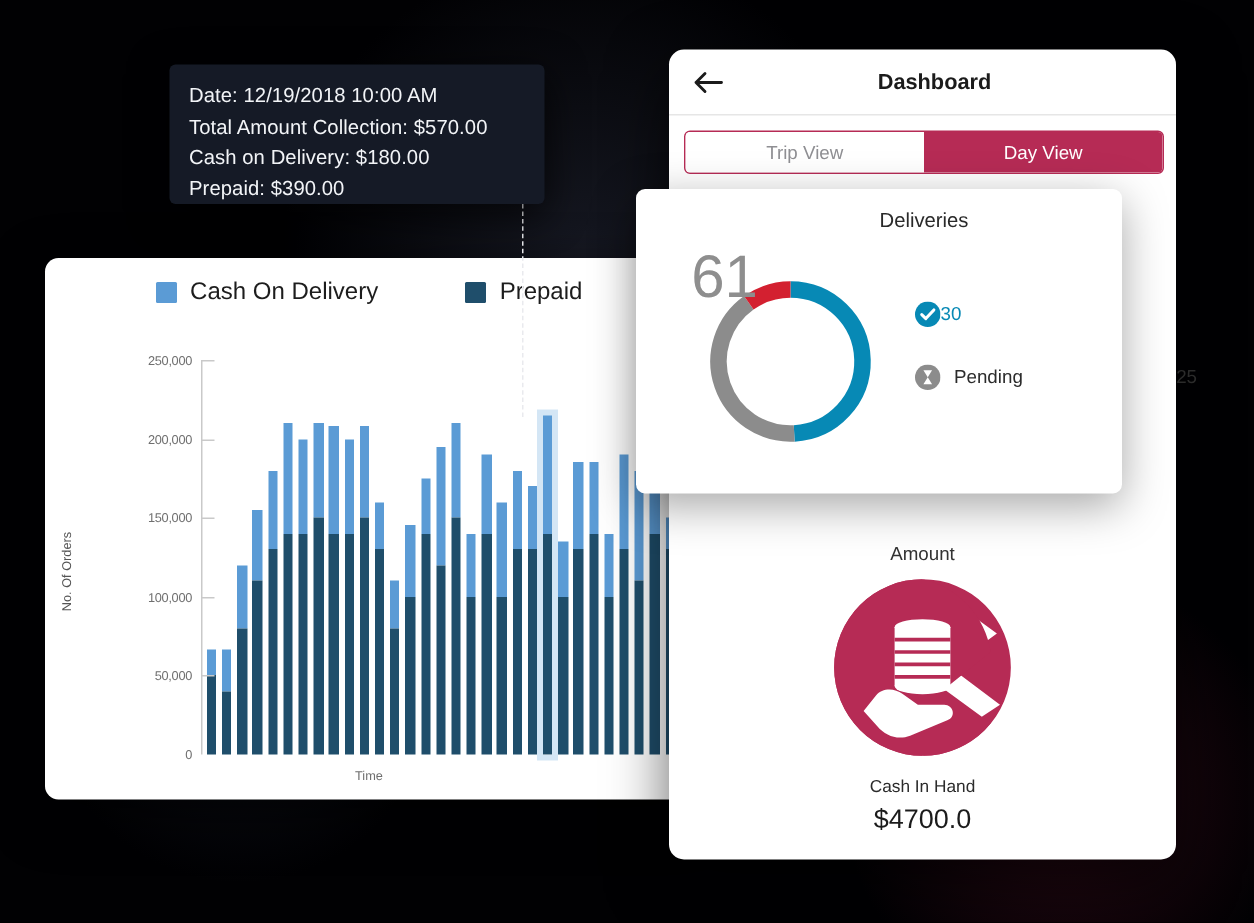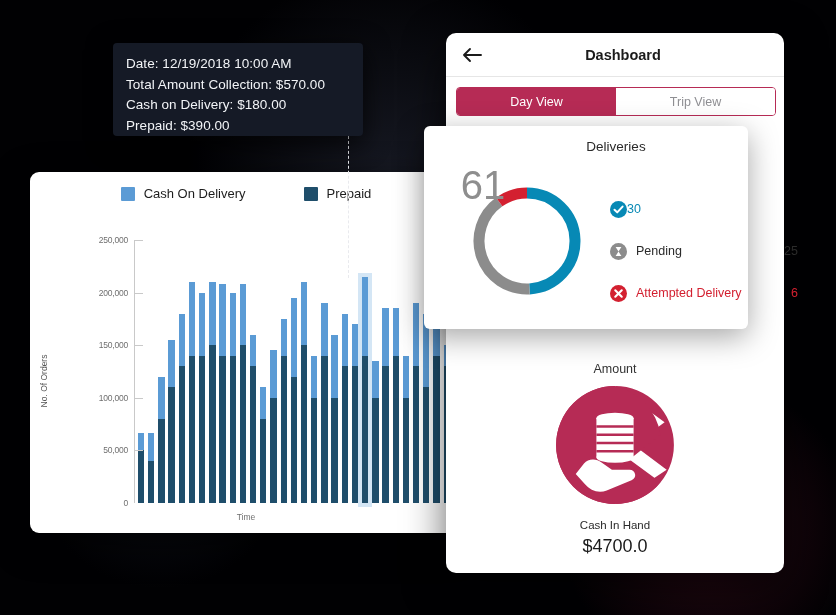--- a/index.html
+++ b/index.html
@@ -85,21 +85,21 @@
     position: absolute;
     left: 0; top: 14px;
     width: 100%;
     display: flex;
     justify-content: center;
     gap: 58px;
     align-items: center;
   }
   .lg-item { display: flex; align-items: center; gap: 9px; }
   .lg-swatch { width: 14px; height: 14px; border-radius: 1px; }
-  .lg-label { font-size: 13px; color: #1d1d1d; }
+  .lg-label { font-size: 16px; color: #1d1d1d; }
 
   #plot {
     position: absolute;
     left: 0; top: 46px;
     width: 432px; height: 315px;
   }
   .ytick {
     position: absolute;
     right: 0;
     transform: translateY(-50%);
@@ -465,22 +465,22 @@
   <div id="phone-header">
     <div id="back-arrow">
       <svg width="20" height="16" viewBox="0 0 20 16" aria-hidden="true">
         <path d="M19 8 H2 M8 2 L2 8 L8 14" fill="none" stroke="#1b1b1b" stroke-width="1.9" stroke-linecap="round" stroke-linejoin="round"></path>
       </svg>
     </div>
     <div id="phone-title">Dashboard</div>
   </div>
 
   <div id="seg-control">
+    <div class="seg-btn off">Trip View</div>
     <div class="seg-btn on">Day View</div>
-    <div class="seg-btn off">Trip View</div>
   </div>
 
   <div id="amount-title">Amount</div>
 
   <div id="amount-body">
     <svg id="cash-icon" viewBox="0 0 120 120">
       <path d="M60 3 A57 57 0 1 1 60 117 A57 57 0 1 1 60 3 Z
                M60 3 L108 38 L78 60 L110 84 L60 117 Z" fill="#b62b55" fill-rule="evenodd"></path>
       <circle cx="60" cy="60" r="57" fill="none"></circle>
       <path d="M60 3 A57 57 0 1 0 60 117 A57 57 0 0 0 104 96 L74 74 L104 50
@@ -526,22 +526,14 @@
 
     <div class="dl-row">
       <svg class="dl-icon" viewBox="0 0 20 20">
         <circle cx="10" cy="10" r="10" fill="#8c8c8c"></circle>
         <path d="M6.6 4.6 H13.4 L10 10 L13.4 15.4 H6.6 L10 10 Z" fill="#fff"></path>
       </svg>
       <span class="dl-label" style="color: rgb(43, 43, 43);">Pending</span>
       <span class="dl-count" style="color: rgb(43, 43, 43);">25</span>
     </div>
 
-    <div class="dl-row">
-      <svg class="dl-icon" viewBox="0 0 20 20">
-        <circle cx="10" cy="10" r="10" fill="#d32030"></circle>
-        <path d="M6.2 6.2 L13.8 13.8 M13.8 6.2 L6.2 13.8" fill="none" stroke="#fff" stroke-width="2.5" stroke-linecap="round"></path>
-      </svg>
-      <span class="dl-label" style="color: rgb(211, 32, 48);">Attempted Delivery</span>
-      <span class="dl-count" style="color: rgb(211, 32, 48);">6</span>
-    </div>
   </div>
 </div>
 
 </body></html>

